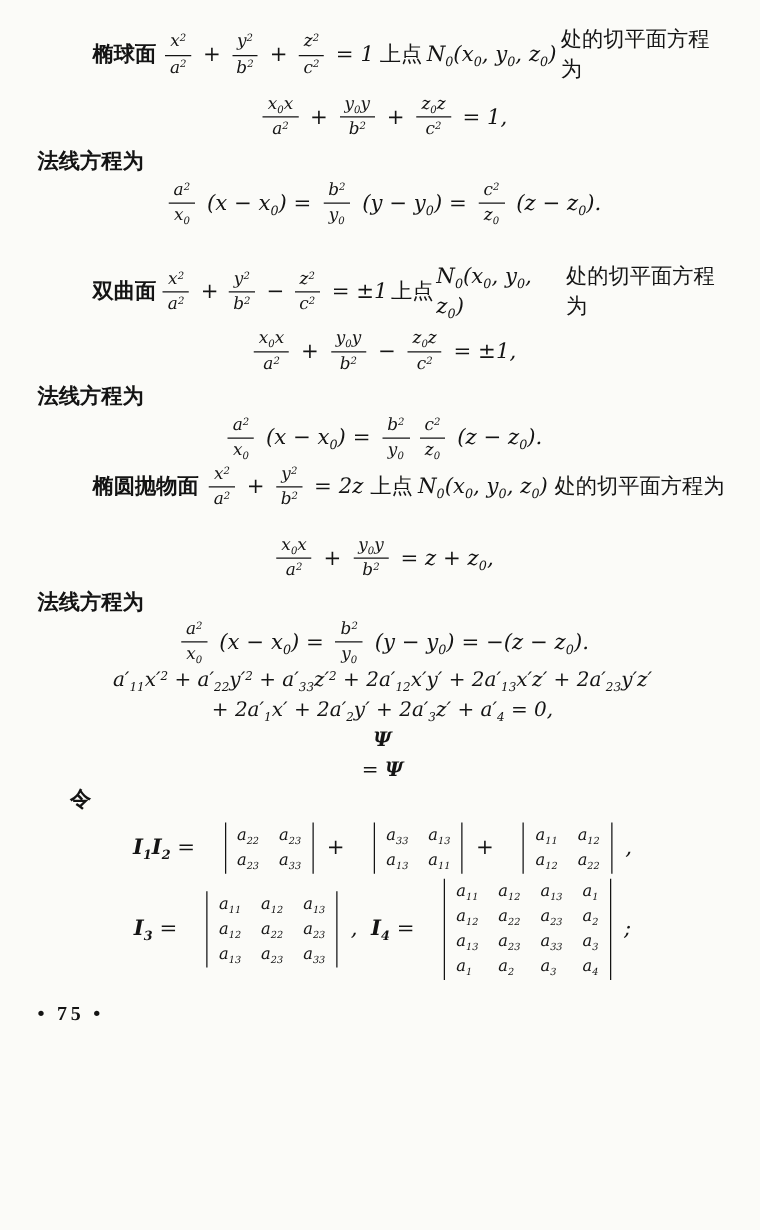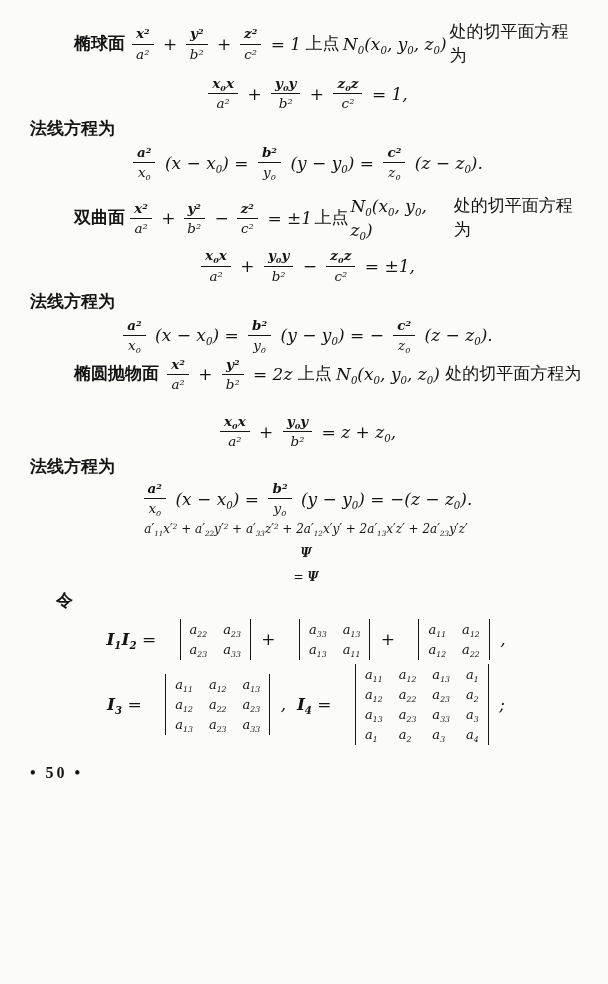--- a/index.html
+++ b/index.html
@@ -20,32 +20,32 @@
   .m{font-family:"DejaVu Serif",serif;font-style:italic;white-space:pre-wrap;}
   .mb{font-family:"DejaVu Serif",serif;font-style:italic;font-weight:700;white-space:pre-wrap;}
   sub,sup{font-size:0.6em;line-height:0;}
   sub{vertical-align:-0.4em;}
   sup{vertical-align:0.5em;}
   .frac{
     display:inline-flex;flex-direction:column;align-items:center;
     margin:0 4px;font-size:13.5px;line-height:1.12;
     font-family:"DejaVu Serif",serif;font-style:italic;
   }
-  .frac .num{border-bottom:1.4px solid #141414;padding:0 4px 2px;text-align:left;white-space:pre;font-weight:bold;}
+  .frac .num{border-bottom:1.4px solid #141414;padding:0 4px 2px;text-align:left;white-space:pre;}
   .frac .den{padding-top:2px;white-space:pre;}
   .det{display:inline-flex;align-items:flex-end;margin:0 5px;padding-left:13px;}
   .det-grid{
     display:grid;column-gap:16px;row-gap:7px;
     border-left:1.6px solid #141414;border-right:1.6px solid #141414;
     padding:4px 9px;
   }
   .det-cell{font-size:13px;line-height:1;font-family:"DejaVu Serif",serif;font-style:italic;white-space:pre;}
-  .sm .m,.sm .mb{font-size:12px;text-align:center;}
+  .sm .m,.sm .mb{font-size:16px;text-align:center;}
   .mt2{margin-top:2px;}.mt4{margin-top:4px;}.mt6{margin-top:6px;}
-  .mt8{margin-top:8px;}.mt14{margin-top:14px;}
+  .mt8{margin-top:8px;}.mt14{margin-top:29px;}
   .mt16{margin-top:16px;}.mt22{margin-top:22px;}
   .page-num{font-weight:700;letter-spacing:3px;font-size:16px;}
 </style>
 </head>
 <body>
 
 <main>
 
   <div class="blk para indent">
       <span class="cnb">椭球面 </span>
@@ -146,21 +146,20 @@
   <div class="blk eq mt4">
       <span class="frac">
         <span class="num">a<sup>2</sup></span>
         <span class="den">x<sub>0</sub></span>
       </span>
       <span class="m"> (x − x<sub>0</sub>) = </span>
       <span class="frac">
         <span class="num">b<sup>2</sup></span>
         <span class="den">y<sub>0</sub></span>
       </span>
-      <span class="m"> (y − y<sub>0</sub>) = − </span>
       <span class="frac">
         <span class="num">c<sup>2</sup></span>
         <span class="den">z<sub>0</sub></span>
       </span>
       <span class="m"> (z − z<sub>0</sub>).</span>
     </div>
 
   <div class="blk para indent mt4">
       <span class="cnb">椭圆抛物面 </span>
       <span class="frac">
@@ -198,20 +197,23 @@
       <span class="m"> (x − x<sub>0</sub>) = </span>
       <span class="frac">
         <span class="num">b<sup>2</sup></span>
         <span class="den">y<sub>0</sub></span>
       </span>
       <span class="m"> (y − y<sub>0</sub>) = −(z − z<sub>0</sub>).</span>
     </div>
 
   <div class="blk eq sm">
       <span class="m">a′<sub>11</sub>x′<sup>2</sup> + a′<sub>22</sub>y′<sup>2</sup> + a′<sub>33</sub>z′<sup>2</sup> + 2a′<sub>12</sub>x′y′ + 2a′<sub>13</sub>x′z′ + 2a′<sub>23</sub>y′z′</span>
+    </div>
+  <div class="blk eq sm">
+      <span class="m">+ 2a′<sub>1</sub>x′ + 2a′<sub>2</sub>y′ + 2a′<sub>3</sub>z′ + a′<sub>4</sub> = 0,</span>
     </div>
   <div class="blk eq sm">
       <span class="mb">Ψ</span>
     </div>
   <div class="blk eq sm">
       <span class="m">= </span>
       <span class="mb">Ψ</span>
     </div>
   <div class="blk indent-sm"><span class="cnb">令</span></div>
 
@@ -282,15 +284,15 @@
           <span class="det-cell">a<sub>3</sub></span>
           <span class="det-cell">a<sub>1</sub></span>
           <span class="det-cell">a<sub>2</sub></span>
           <span class="det-cell">a<sub>3</sub></span>
           <span class="det-cell">a<sub>4</sub></span>
         </span>
       </span>
       <span class="m"> ;</span>
     </div>
 
-  <div class="blk page-num mt16">• 50 •</div>
+  <div class="blk page-num mt16">• 75 •</div>
 
 </main>
 
 </body></html>

